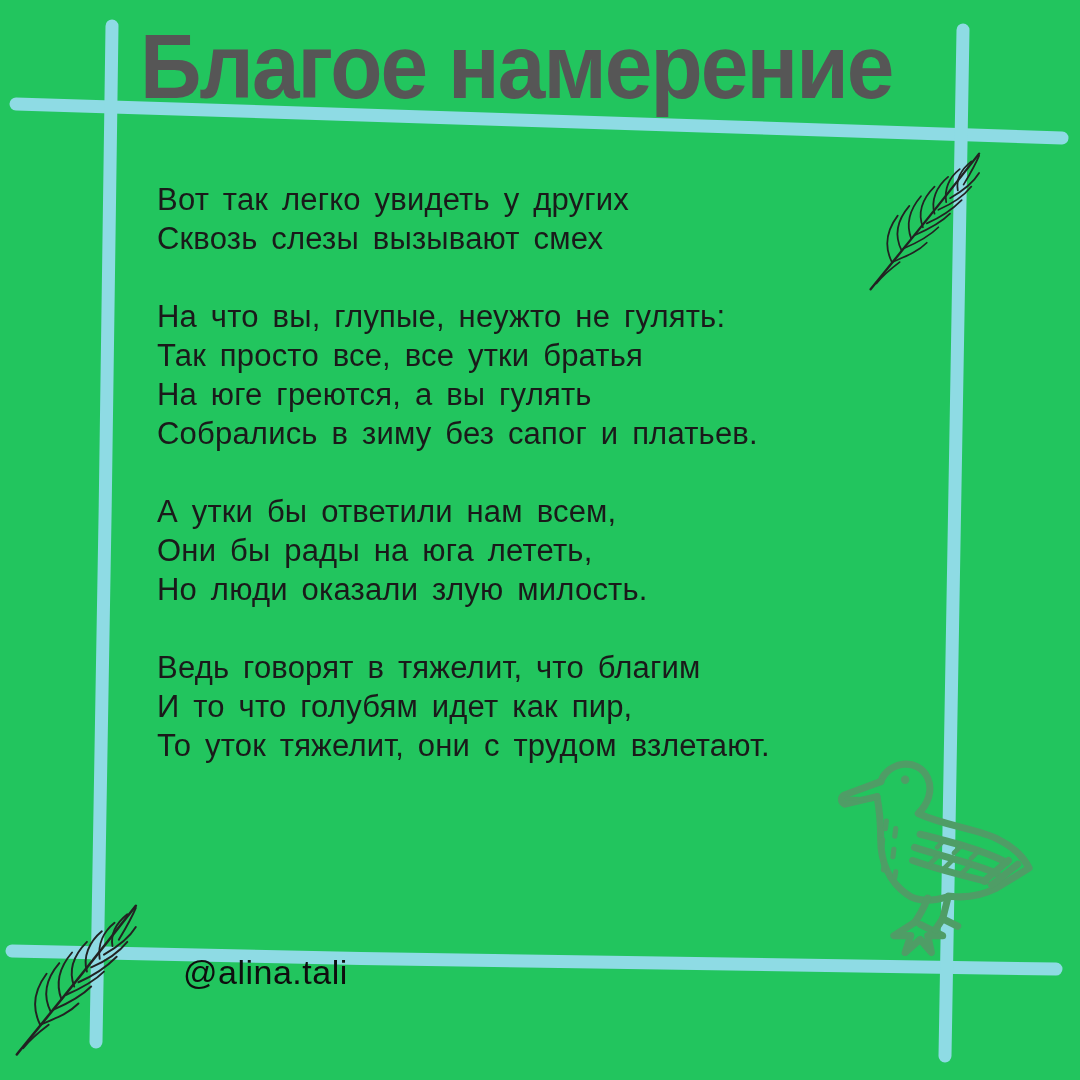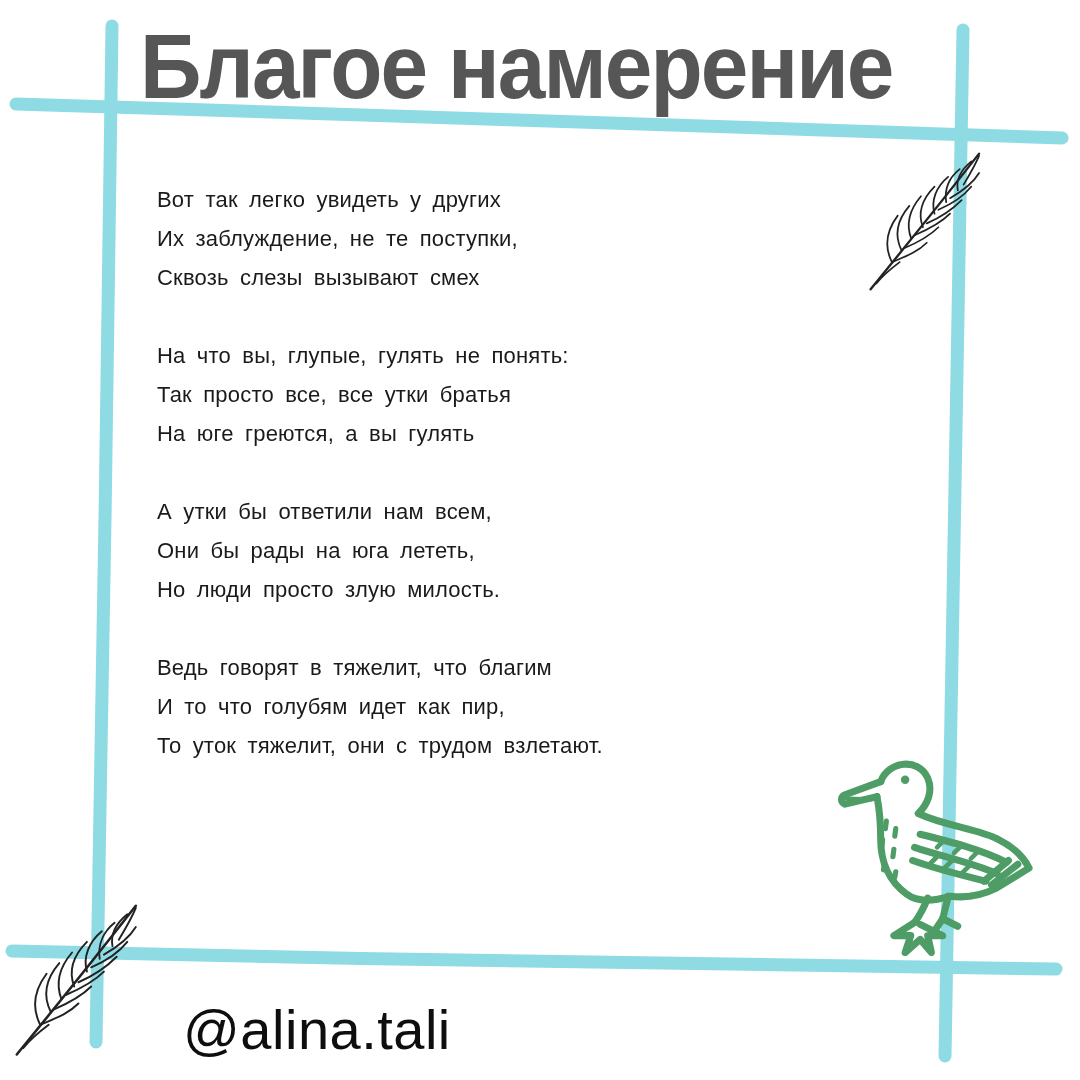--- a/index.html
+++ b/index.html
@@ -1,43 +1,43 @@
 <!DOCTYPE html>
 <html><head>
 <meta charset="utf-8">
 <style>
   html,body{margin:0;padding:0;background:#e9e9e9;}
   .card{
     position:relative;
     width:1080px;height:1080px;
-    background:#ffffff;
+    background:#22c55e;
     overflow:hidden;
     font-family:"Liberation Sans", sans-serif;
   }
   .frame-svg{position:absolute;left:0;top:0;z-index:1;}
   .title{
     position:absolute;left:140px;top:16px;z-index:3;
     margin:0;
     font-size:90px;font-weight:bold;letter-spacing:-2px;
     color:#565656;
     transform:scaleX(.95);transform-origin:left top;
     white-space:nowrap;
   }
   .poem{
     position:absolute;left:157px;top:180px;z-index:3;
-    font-size:22px;line-height:39px;
+    font-size:31px;line-height:39px;
     color:#1a1a1a;
     word-spacing:5px;
     letter-spacing:.2px;
   }
   .stanza{margin:0 0 39px 0;}
   .poem-line{display:block;white-space:nowrap;}
   .handle{
-    position:absolute;left:183px;top:997px;z-index:3;
-    font-size:56px;color:#0e0e0e;letter-spacing:.5px;
+    position:absolute;left:183px;top:953px;z-index:3;
+    font-size:34px;color:#0e0e0e;letter-spacing:.5px;
   }
   .feather{position:absolute;z-index:2;}
   .feather-tr{left:853px;top:142px;}
   .feather-bl{left:8px;top:893px;}
   .duck{position:absolute;left:830px;top:740px;z-index:2;}
 </style>
 </head>
 <body>
 
 <div class="card">
@@ -47,32 +47,32 @@
     <path d="M12,951 C360,960 720,964 1056,969"></path>
     <path d="M112,26 C108,360 102,710 96,1042"></path>
     <path d="M963,30 C957,370 951,720 945,1056"></path>
   </svg>
 
   <h1 class="title">Благое намерение</h1>
 
   <div class="poem">
     <div class="stanza">
       <span class="poem-line">Вот так легко увидеть у других</span>
-      <span class="poem-line">Их заблуждение, не те поступки,</span>
       <span class="poem-line">Сквозь слезы вызывают смех</span>
     </div>
     <div class="stanza">
-      <span class="poem-line">На что вы, глупые, гулять не понять:</span>
+      <span class="poem-line">На что вы, глупые, неужто не гулять:</span>
       <span class="poem-line">Так просто все, все утки братья</span>
       <span class="poem-line">На юге греются, а вы гулять</span>
+      <span class="poem-line">Собрались в зиму без сапог и платьев.</span>
     </div>
     <div class="stanza">
       <span class="poem-line">А утки бы ответили нам всем,</span>
       <span class="poem-line">Они бы рады на юга лететь,</span>
-      <span class="poem-line">Но люди просто злую милость.</span>
+      <span class="poem-line">Но люди оказали злую милость.</span>
     </div>
     <div class="stanza">
       <span class="poem-line">Ведь говорят в тяжелит, что благим</span>
       <span class="poem-line">И то что голубям идет как пир,</span>
       <span class="poem-line">То уток тяжелит, они с трудом взлетают.</span>
     </div>
   </div>
 
   <div class="handle">@alina.tali</div>
 

